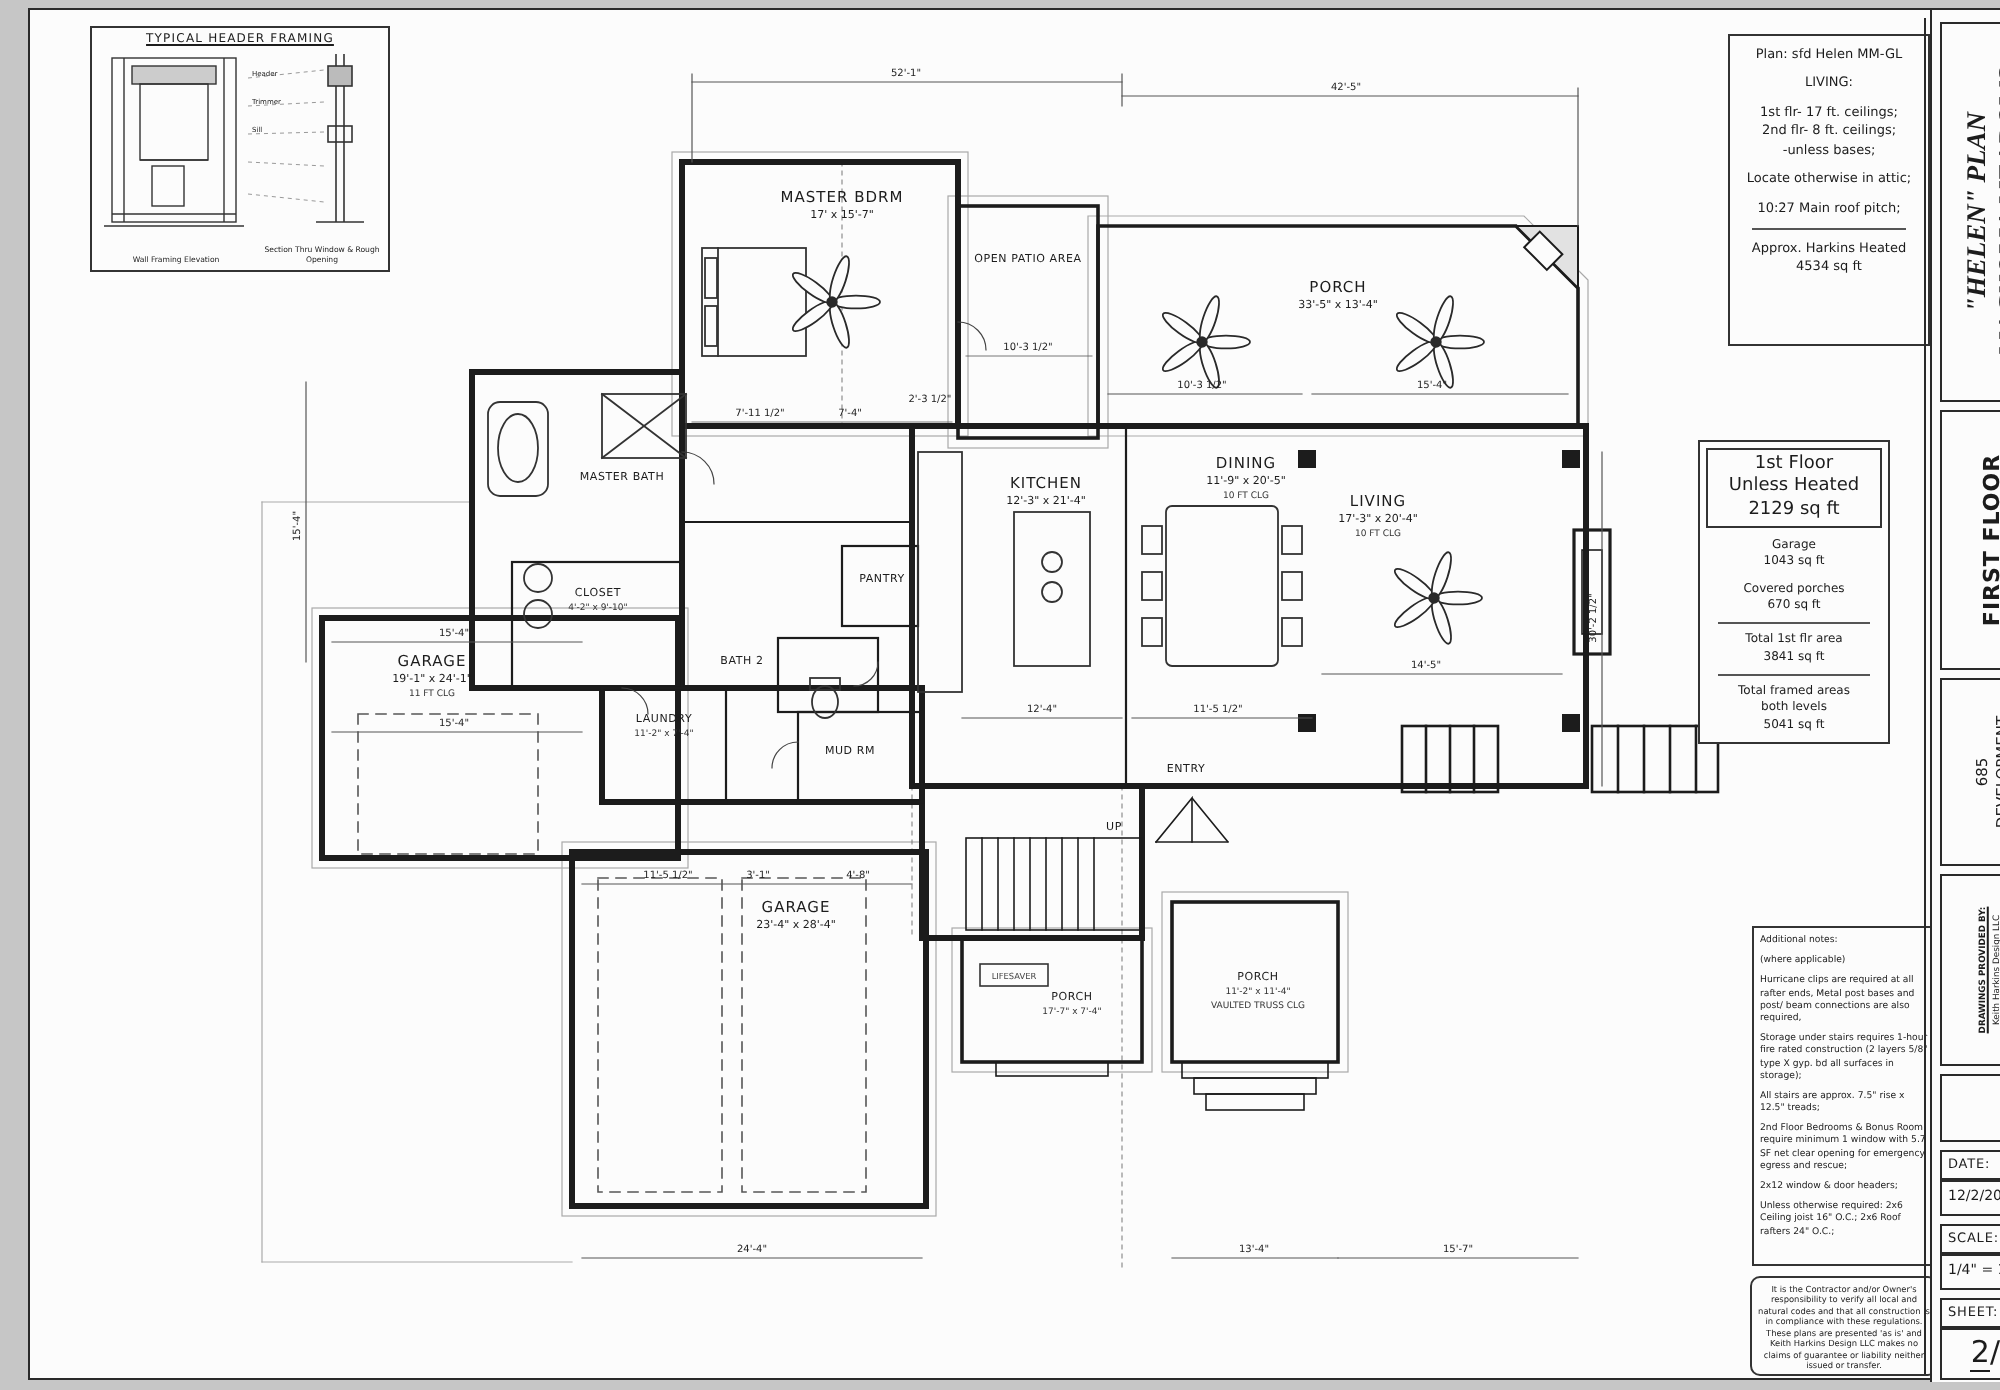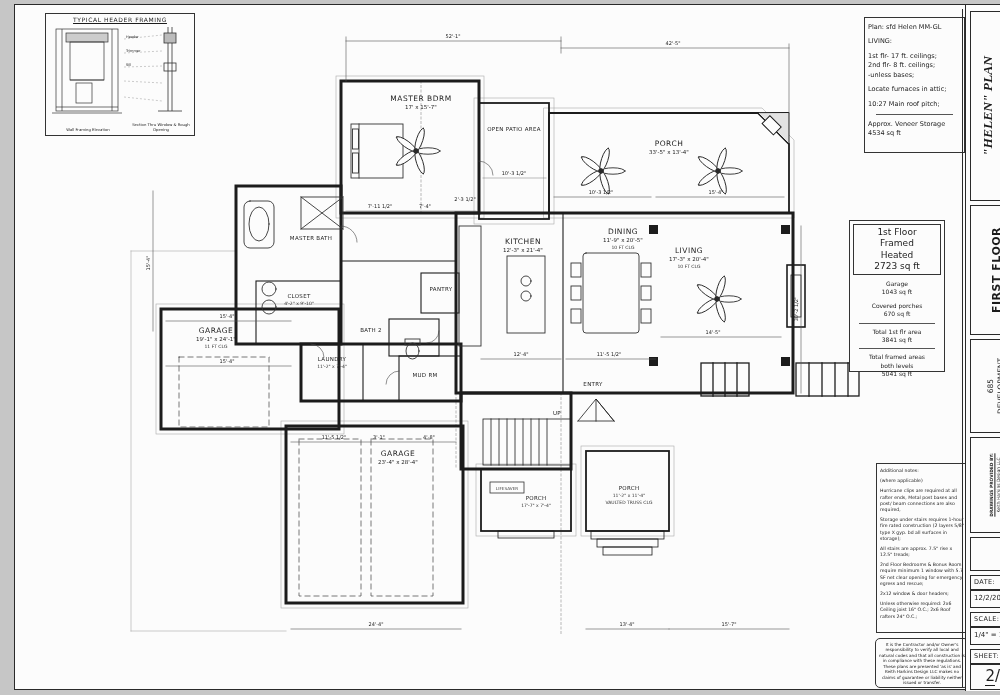--- a/index.html
+++ b/index.html
@@ -8,26 +8,26 @@
     background:#c6c6c6;
     font-family:"DejaVu Sans", sans-serif;
     color:#1c1c1c;
   }
   .sheet{
     position:absolute;left:14px;top:4px;width:986px;height:686px;
     background:#fcfcfc;border:1.5px solid #2a2a2a;box-sizing:border-box;
   }
   
   .bbox{position:absolute;border:1px solid #333;background:#fcfcfc;box-sizing:border-box;}
-  .notes-box{left:849px;top:12px;width:101px;height:136px;padding:5px 3px;
+  .notes-box{left:849px;top:12px;width:101px;height:156px;padding:5px 3px;text-align:center;
     font-size:6.5px;line-height:1.45;}
   .notes-box .gap{height:5px;}
   .notes-box hr{border:none;border-top:0.8px solid #555;margin:5px 8px;}
   .area-box{left:834px;top:215px;width:96px;height:152px;padding:3px;text-align:center;font-size:6px;line-height:1.4;}
-  .area-head{border:1px solid #333;padding:2px 12px;font-size:9px;line-height:1.25;margin-bottom:5px;}
+  .area-head{border:1px solid #333;padding:2px 1px;font-size:9px;line-height:1.25;margin-bottom:5px;}
   .area-box hr{border:none;border-top:0.8px solid #555;margin:4px 6px;}
   .addl-notes{left:861px;top:458px;width:93px;height:170px;padding:4px 3px;
     font-size:4.6px;line-height:1.35;text-align:left;}
   .addl-notes p{margin:0 0 4px 0;}
   .disclaimer{left:860px;top:633px;width:94px;height:50px;border-radius:5px;
     padding:3px;font-size:4.2px;line-height:1.3;text-align:center;}
   
   .titleblock{position:absolute;left:950px;top:0;width:50px;height:686px;background:#fcfcfc;
     border-left:1px solid #2a2a2a;}
   .tb-line{position:absolute;left:-4px;top:4px;bottom:4px;width:1px;background:#2a2a2a;}
@@ -387,33 +387,33 @@
 
   <div class="bbox notes-box">
     <div>Plan: sfd Helen MM-GL</div>
     <div class="gap"></div>
     <div>LIVING:</div>
     <div class="gap"></div>
     <div>1st flr- 17 ft. ceilings;</div>
     <div>2nd flr- 8 ft. ceilings;</div>
     <div>-unless bases;</div>
     <div class="gap"></div>
-    <div>Locate furnaces in attic;</div>
+    <div>Locate otherwise in attic;</div>
     <div class="gap"></div>
     <div>10:27 Main roof pitch;</div>
     <hr>
-    <div>Approx. Veneer Storage</div>
+    <div>Approx. Harkins Heated</div>
     <div>4534 sq ft</div>
   </div>
 
   <div class="bbox area-box">
     <div class="area-head">
       <div>1st Floor</div>
-      <div>Framed Heated</div>
-      <div>2723 sq ft</div>
+      <div>Unless Heated</div>
+      <div>2129 sq ft</div>
     </div>
     <div>Garage</div>
     <div>1043 sq ft</div>
     <div style="height:5px"></div>
     <div>Covered porches</div>
     <div>670 sq ft</div>
     <hr>
     <div>Total 1st flr area</div>
     <div>3841 sq ft</div>
     <hr>

